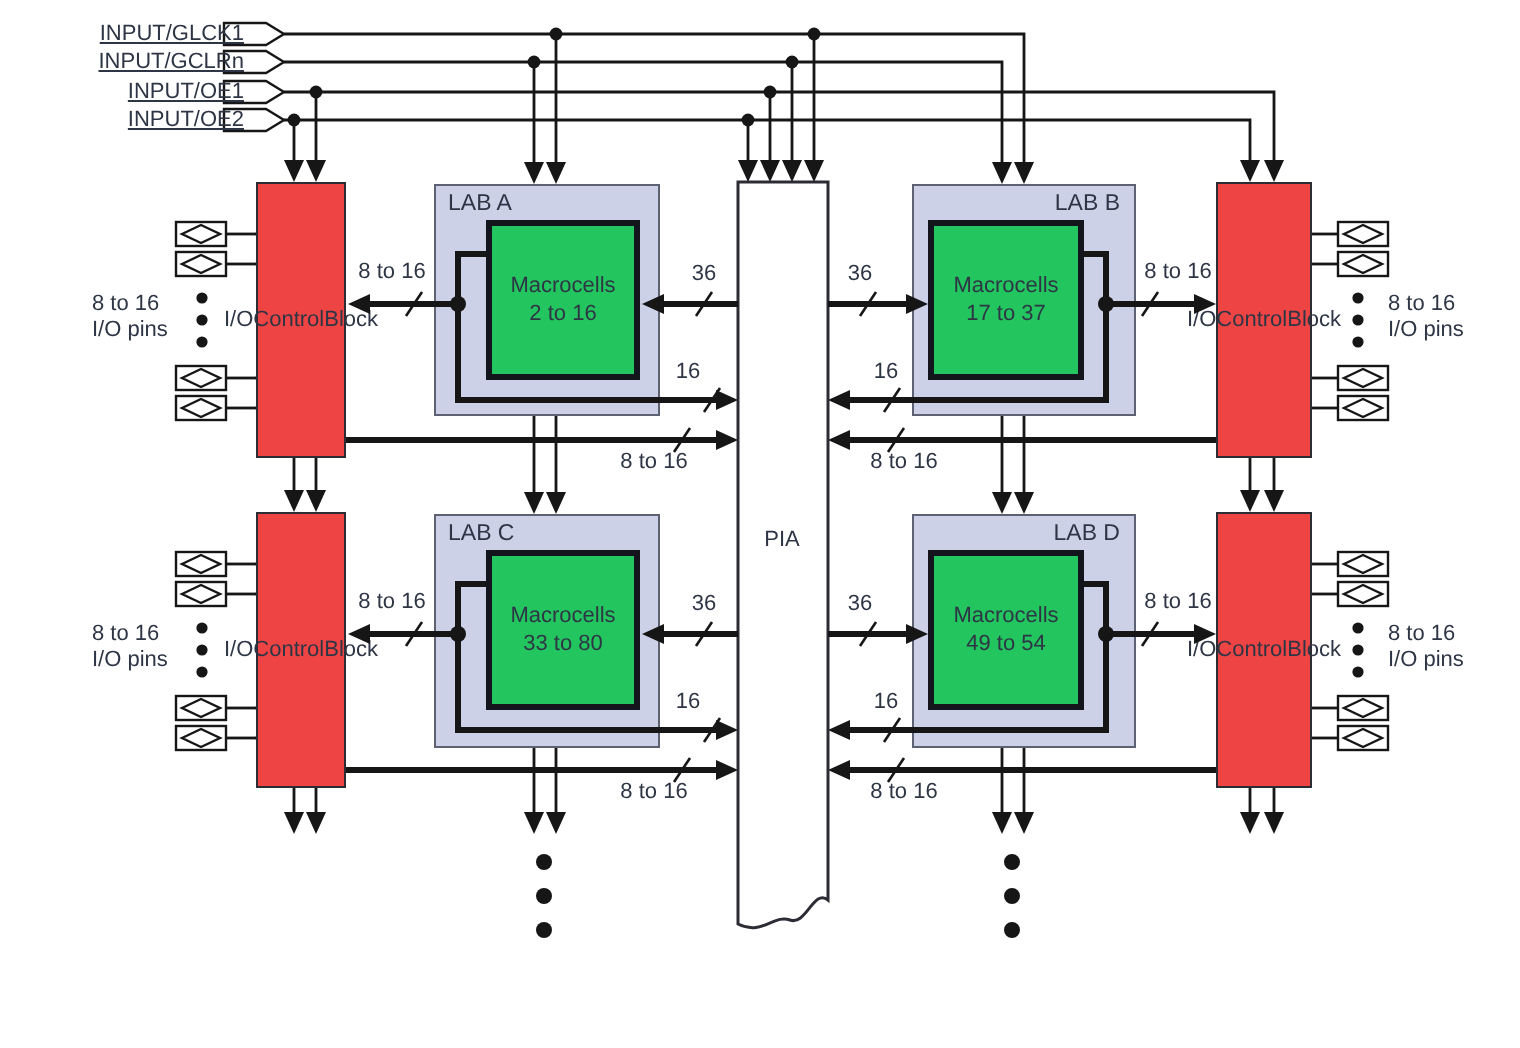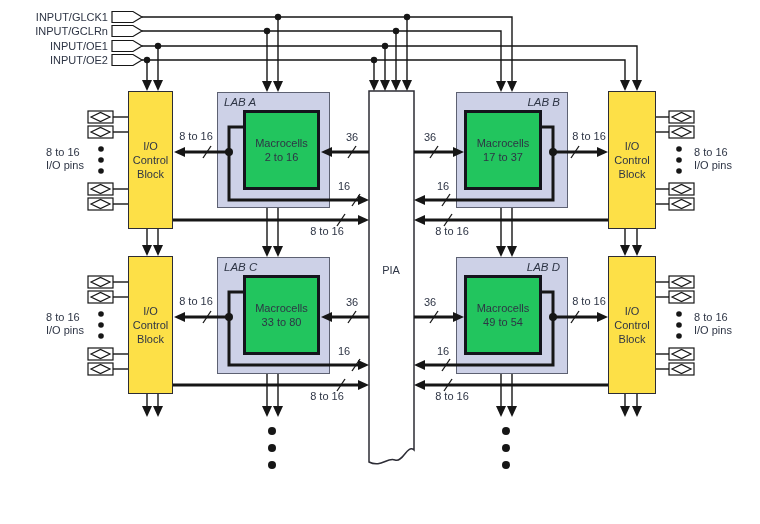--- a/index.html
+++ b/index.html
@@ -7,41 +7,41 @@
     --lab_fill:#cdd1e7;
     --text:#2e3545;
   }
   html,body{margin:0;padding:0;background:#fff;}
   .stage{position:relative;width:760px;height:524px;background:#fff;overflow:hidden;
          font-family:"Liberation Sans", sans-serif;color:var(--text);}
   .stage *{box-sizing:border-box;}
   
   .box{position:absolute;}
   .lab{background:var(--lab_fill);border:1px solid #5d6172;z-index:1;}
-  .lab-title{position:absolute;top:3px;font-size:11.5px;color:var(--text);font-style:italic;}
+  .lab-title{position:absolute;top:3px;font-size:11.5px;color:var(--text);}
   .lab-title.tl{left:6px;}
   .lab-title.tr{right:7px;}
   .macro{background:#22c55e;border:3px solid #14141c;z-index:2;
          display:flex;flex-direction:column;align-items:center;justify-content:center;
          font-size:11px;line-height:14px;text-align:center;}
-  .io{background:#fde047;border:1.5px solid #2c2c35;z-index:1;
-      display:flex;flex-direction:column;align-items:center;justify-content:center;
+  .io{background:#ef4444;border:1.5px solid #2c2c35;z-index:1;
+      display:flex;flex-direction:row;align-items:center;justify-content:center;
       font-size:11px;line-height:14px;text-align:center;}
   
   svg.wires{position:absolute;left:0;top:0;z-index:3;pointer-events:none;}
   .ln{stroke:var(--line);stroke-width:1.4;fill:none;}
   .thick{stroke:var(--line);stroke-width:3;fill:none;}
   .ah{fill:var(--line);stroke:none;}
   .dot{fill:var(--line);stroke:none;}
   .slash{stroke:var(--line);stroke-width:1.3;fill:none;}
   .sym{fill:#fff;stroke:var(--line);stroke-width:1.2;}
   .pia-shape{fill:#fff;stroke:#2c2c35;stroke-width:1.5;}
   
   .txt{position:absolute;z-index:4;font-size:11px;line-height:14px;white-space:nowrap;color:var(--text);}
-  .inlab{width:95px;text-align:right;left:13px;}
+  .inlab{width:95px;text-align:right;left:27px;text-decoration:underline;}
   .bl{transform:translate(-50%,-50%);}
   .pins{line-height:13px;}
   .pia-label{transform:translate(-50%,-50%);}
 </style>
 </head>
 <body>
 
 <div class="stage">
 
   <div class="box io" style="left:128px;top:91px;width:45px;height:138px;">

